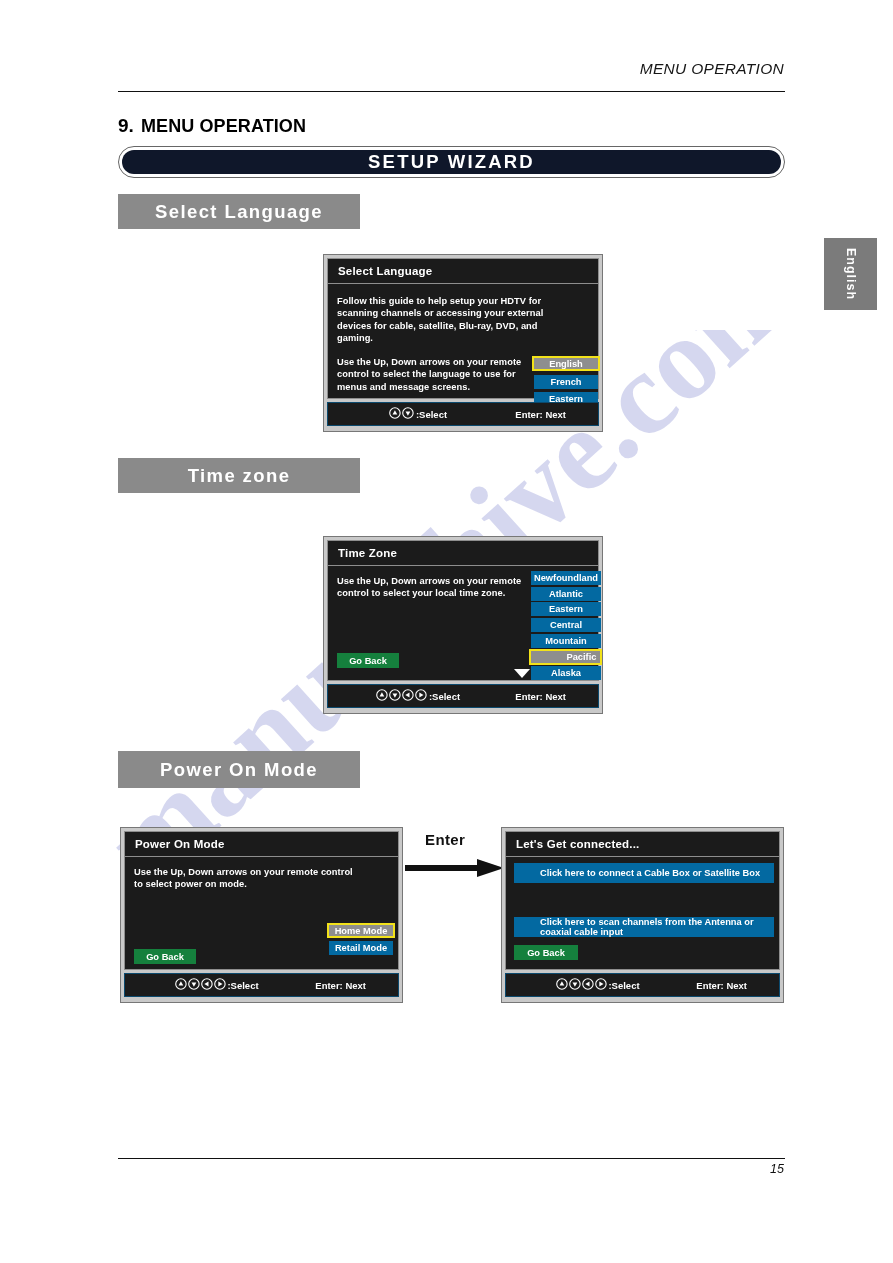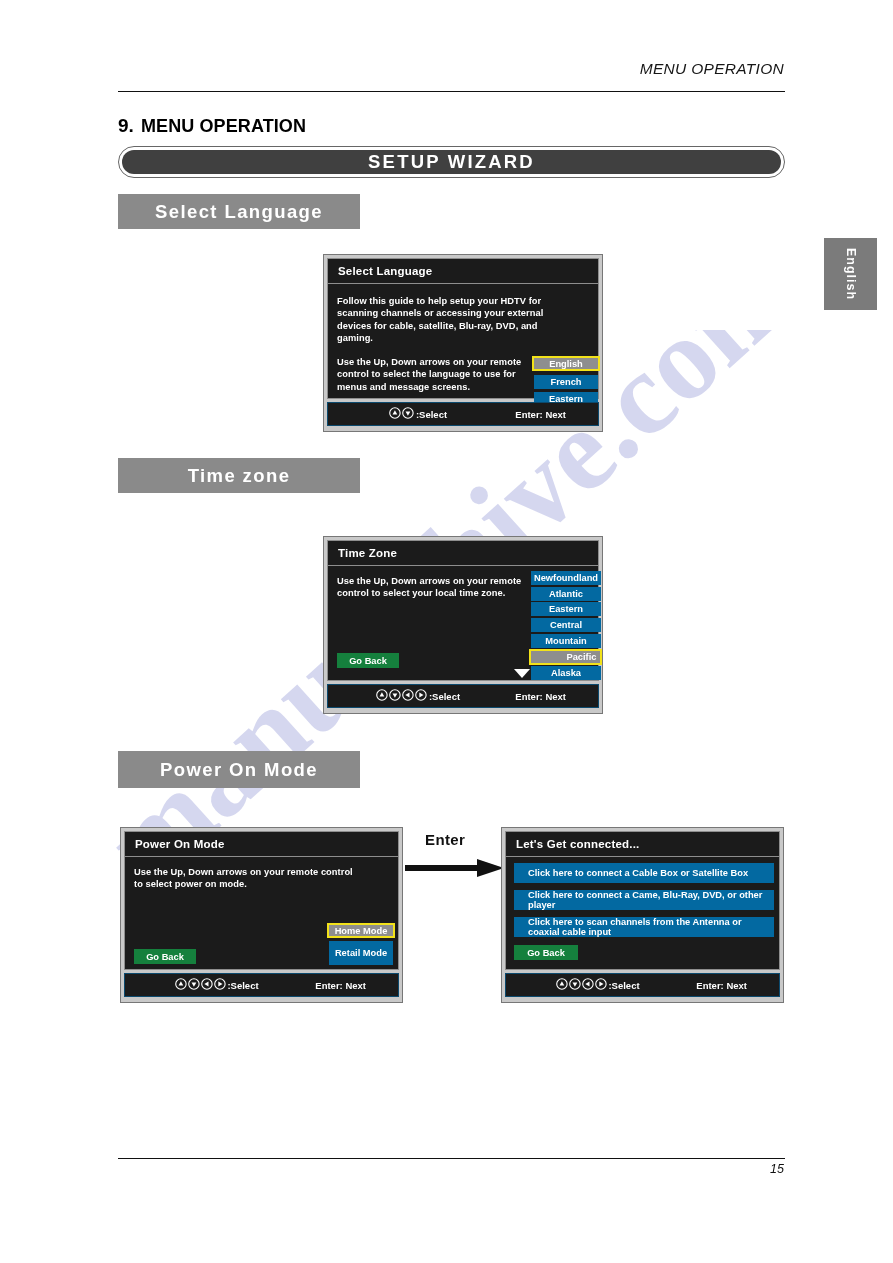--- a/index.html
+++ b/index.html
@@ -104,21 +104,21 @@
     border-radius: 17px;
     background: #fff;
     box-sizing: border-box;
   }
   .wizard-pill-inner {
     position: absolute;
     left: 3px;
     top: 3px;
     right: 3px;
     bottom: 3px;
-    background: #404040;
+    background: #0f172a;
     border-radius: 14px;
     display: flex;
     align-items: center;
     justify-content: center;
   }
   .wizard-pill-inner span {
     color: #ffffff;
     font-size: 18.5px;
     font-weight: 700;
     letter-spacing: 2.2px;
@@ -232,21 +232,21 @@
     justify-content: center;
     box-sizing: border-box;
     text-align: center;
   }
   .opt.sel {
     border: 2px solid #f2e21a;
     background: #8e8e8e;
   }
   .opt.left-text {
     justify-content: flex-start;
-    padding-left: 14px;
+    padding-left: 26px;
     text-align: left;
   }
   .goback {
     position: absolute;
     background: #15803d;
     color: #ffffff;
     font-size: 9.3px;
     font-weight: 700;
     display: flex;
     align-items: center;
@@ -442,21 +442,21 @@
   <div class="osd" style="left:120px; top:827px; width:283px; height:176px;">
     <div class="osd-title">
       <span>Power On Mode</span>
     </div>
     <div class="osd-body" style="height:113px;">
       <div class="osd-text" style="left:9px; top:9px; width:225px;">Use the Up, Down arrows on your remote control to select power on mode.</div>
 
       <div class="opt sel" style="left:202px; top:66px; width:68px; height:15px;">
         <span>Home Mode</span>
       </div>
-      <div class="opt" style="left:204px; top:84px; width:64px; height:24px;">
+      <div class="opt" style="left:204px; top:84px; width:64px; height:14px;">
         <span>Retail Mode</span>
       </div>
 
       <div class="goback" style="left:9px; top:92px; width:62px; height:15px;">
         <span>Go Back</span>
       </div>
     </div>
     <div class="osd-foot">
       <div class="foot-left">
         <span class="keyicon">
@@ -495,23 +495,20 @@
   </svg>
 
   <div class="osd" style="left:501px; top:827px; width:283px; height:176px;">
     <div class="osd-title">
       <span>Let's Get connected...</span>
     </div>
     <div class="osd-body" style="height:113px;">
       <div class="opt left-text" style="left:8px; top:6px; width:260px; height:20px;">
         <span>Click here to connect a Cable Box or Satellite Box</span>
       </div>
-      <div class="opt left-text" style="left:8px; top:33px; width:260px; height:20px;">
-        <span>Click here to connect a Came, Blu-Ray, DVD, or other player</span>
-      </div>
       <div class="opt left-text" style="left:8px; top:60px; width:260px; height:20px;">
         <span>Click here to scan channels from the Antenna or coaxial cable input</span>
       </div>
       <div class="goback" style="left:8px; top:88px; width:64px; height:15px;">
         <span>Go Back</span>
       </div>
     </div>
     <div class="osd-foot">
       <div class="foot-left">
         <span class="keyicon">

